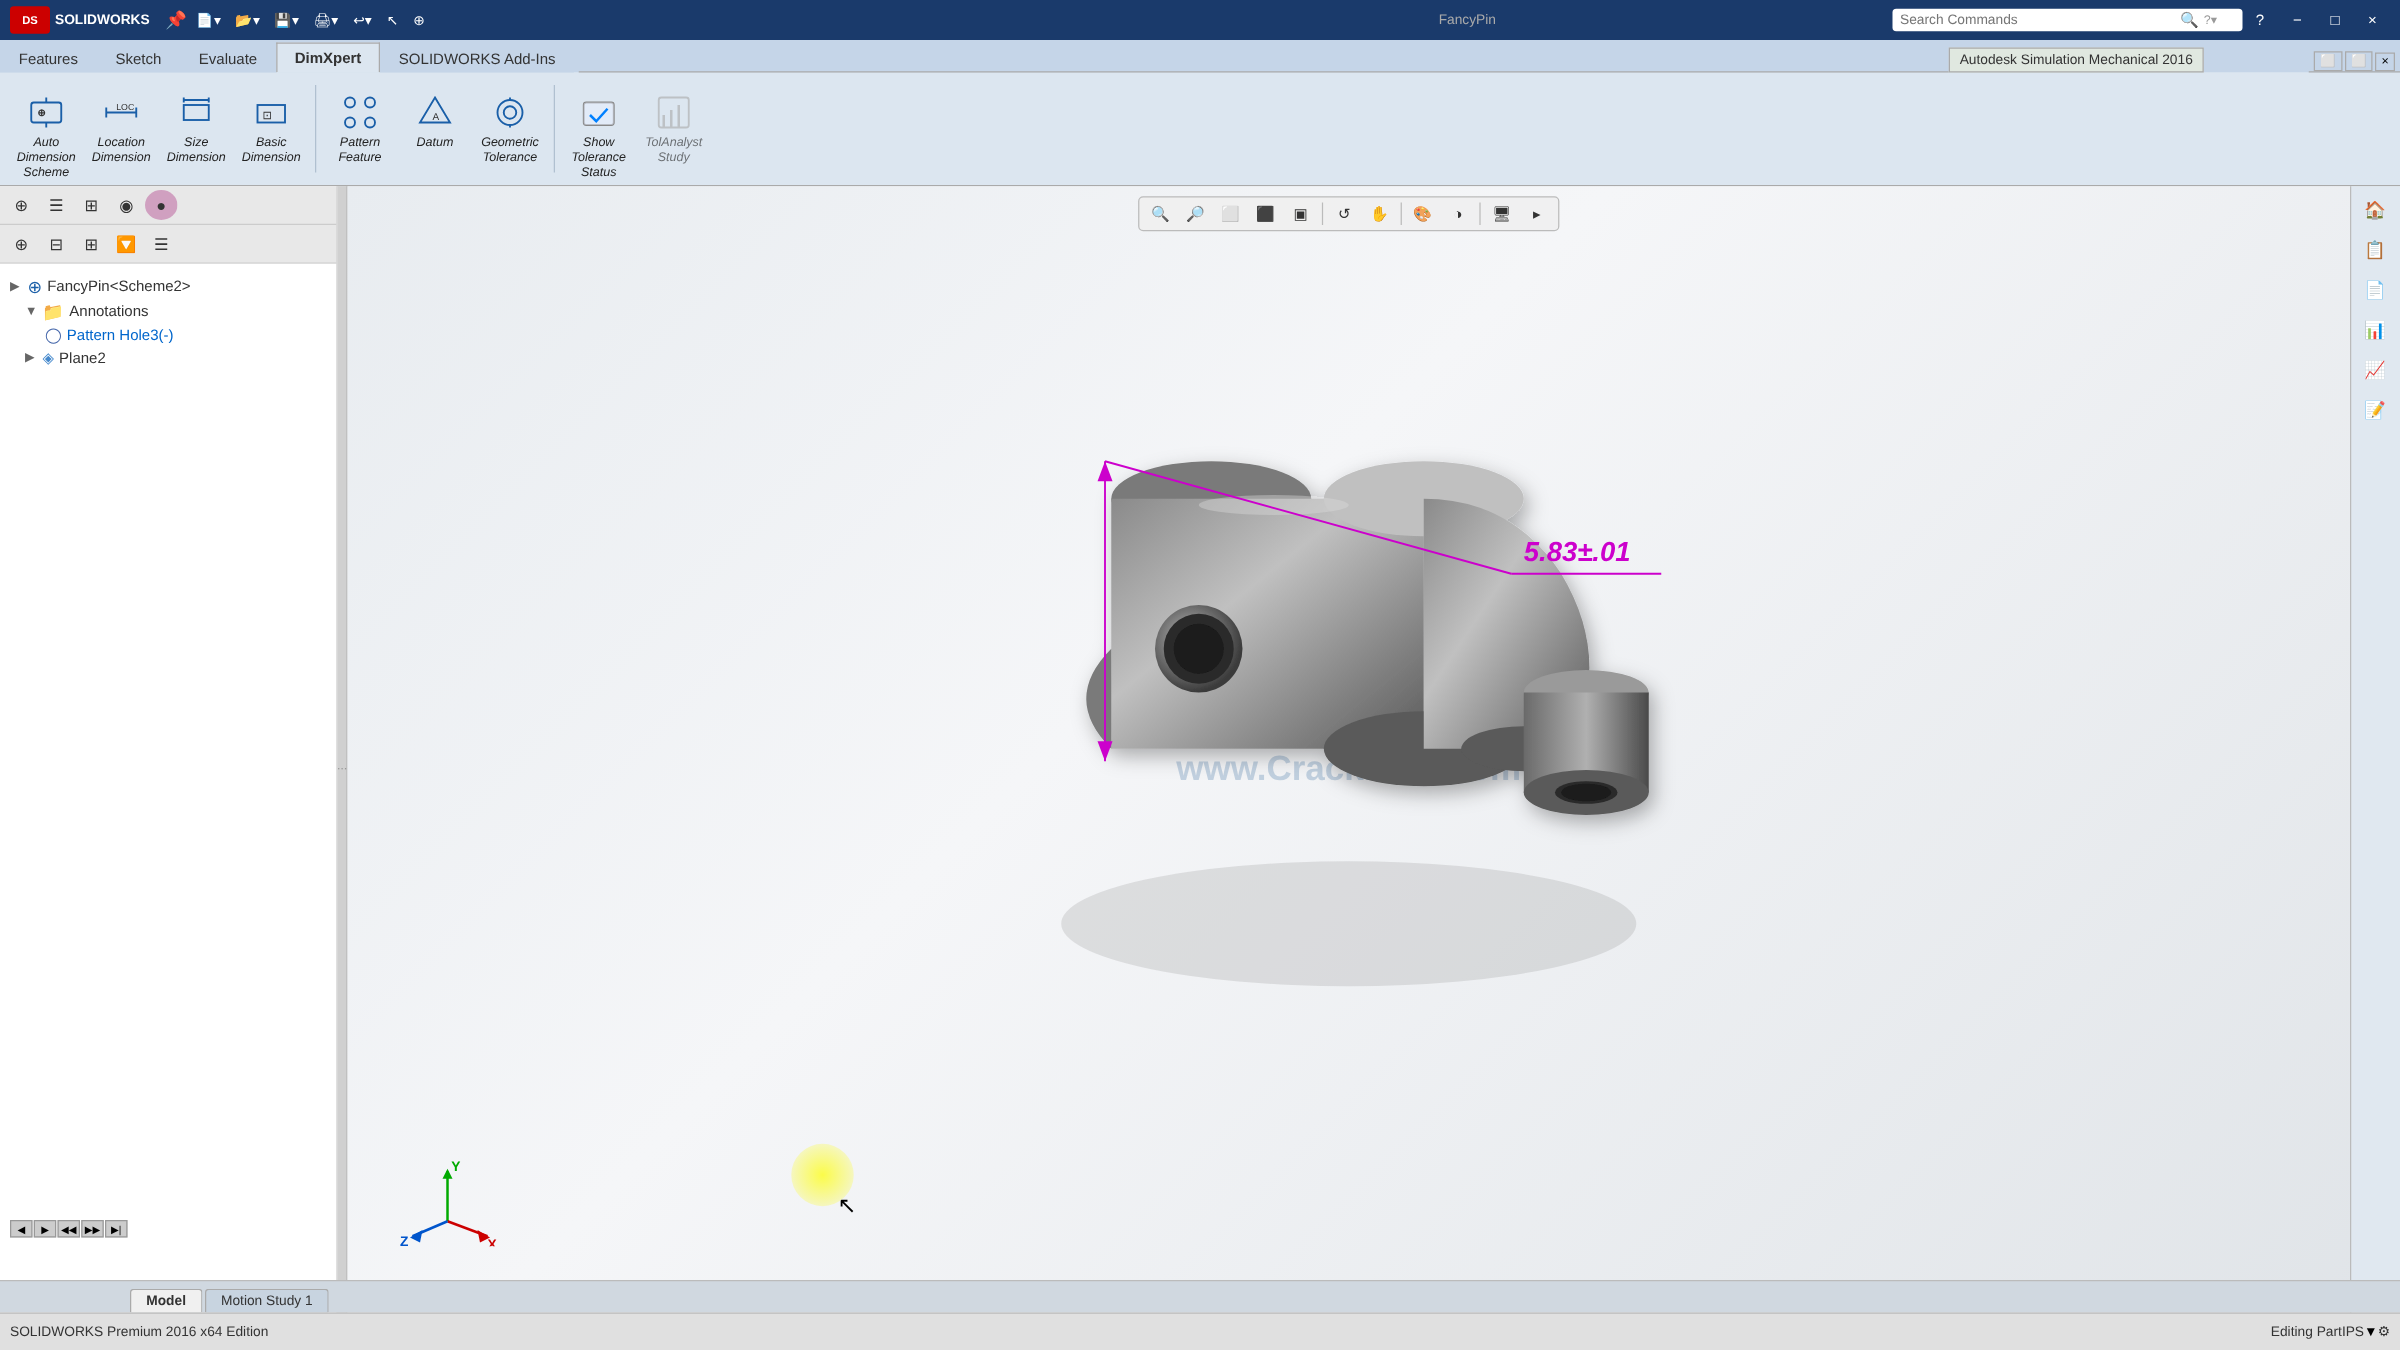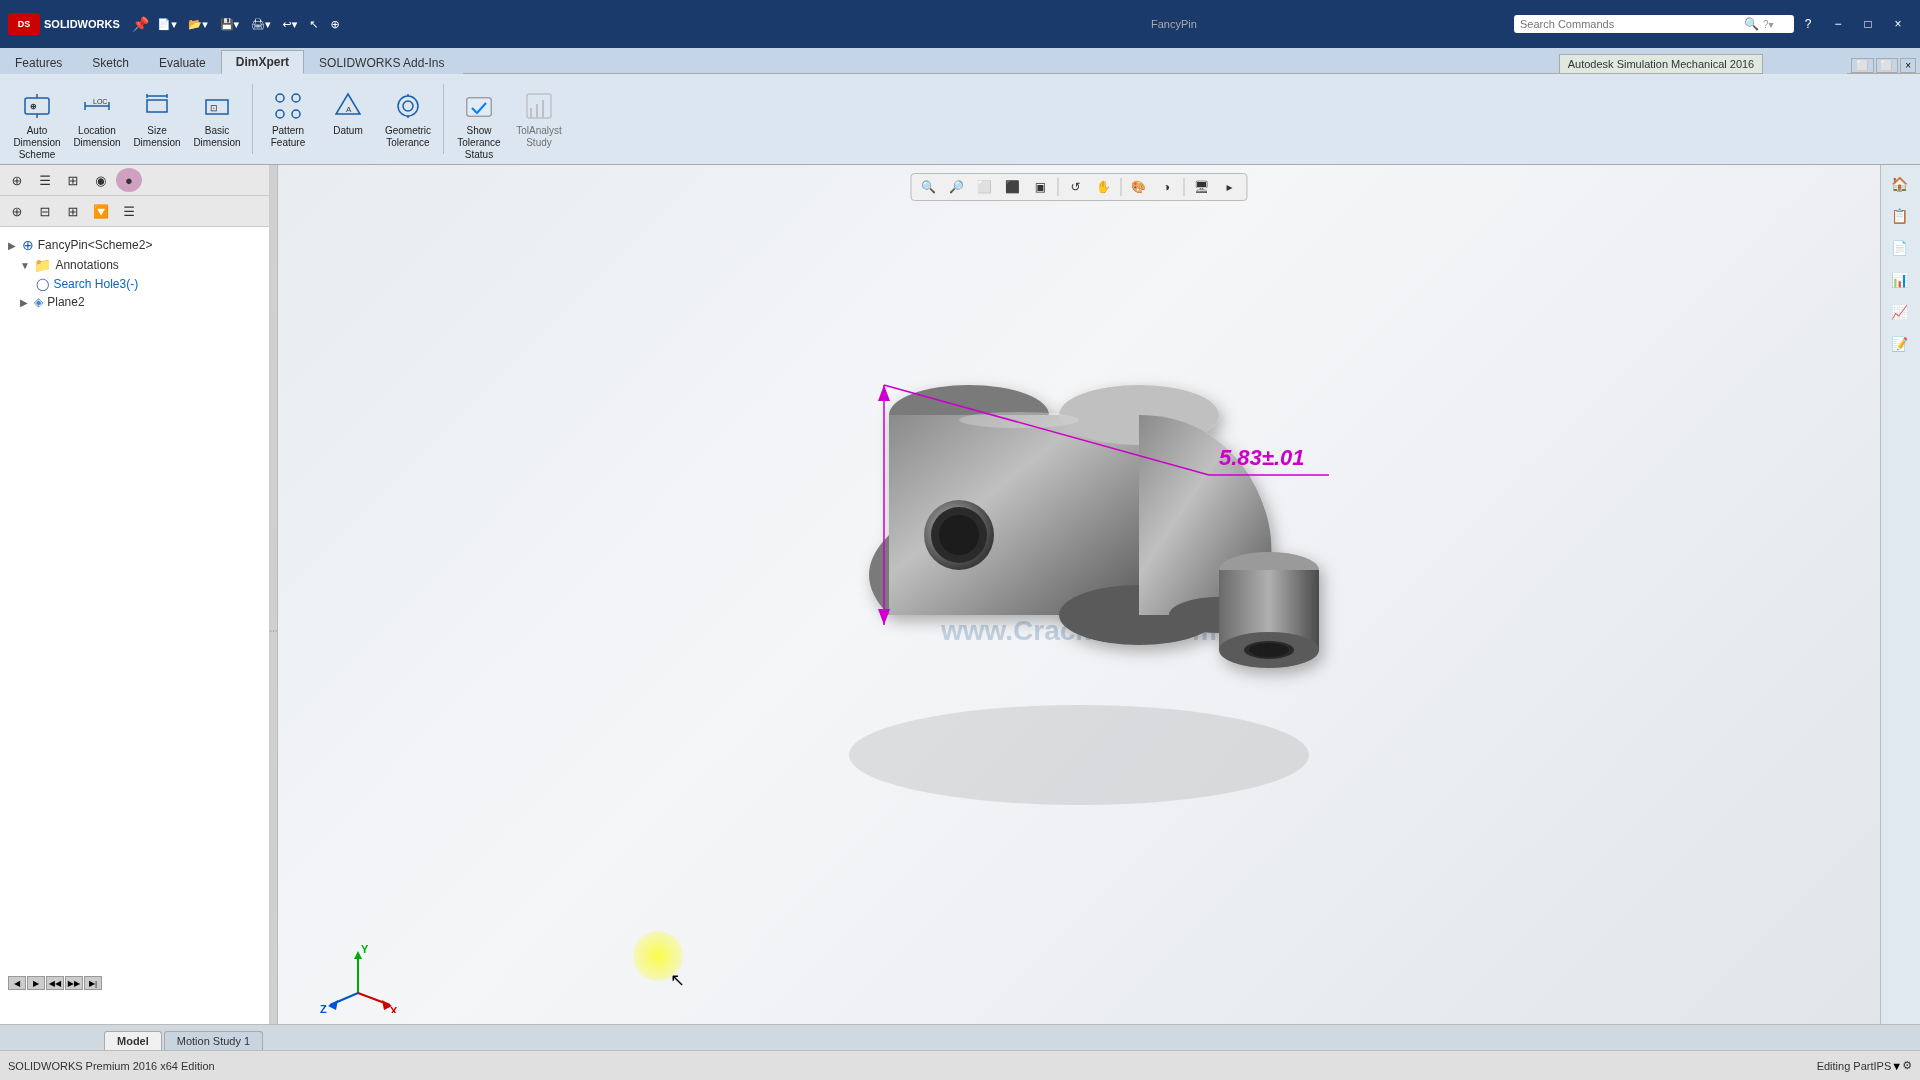--- a/index.html
+++ b/index.html
@@ -1,20 +1,20 @@
 <!DOCTYPE html>
 <html><head>
   <meta charset="utf-8">
   <style>
     * { margin: 0; padding: 0; box-sizing: border-box; }
     body { width: 1920px; height: 1080px; overflow: hidden; font-family: 'Segoe UI', Arial, sans-serif; font-size: 12px; background: #f0f0f0; }
 
     
     #title-bar {
-      height: 48px;
+      height: 32px;
       background: linear-gradient(to bottom, #1a3a6b, #1a3a6b);
       display: flex;
       align-items: center;
       padding: 0 8px;
       color: white;
     }
     #title-bar .logo {
       width: 120px;
       display: flex;
       align-items: center;
@@ -147,20 +147,21 @@
       height: 32px;
       display: flex;
       align-items: center;
       justify-content: center;
     }
     .ribbon-btn .btn-label {
       font-size: 10px;
       line-height: 1.2;
       text-align: center;
       word-break: break-word;
+      font-style: italic;
     }
 
     
     #autodesk-indicator {
       position: absolute;
       top: 155px;
       right: 130px;
       background: #e8e8e8;
       border: 1px solid #aaa;
       padding: 3px 8px;
@@ -634,21 +635,21 @@
       </div>
 
       <div class="tree-item">
         <span class="expand-arrow">▼</span>
         <span class="tree-icon-folder">📁</span>
         <span>Annotations</span>
       </div>
 
       <div class="tree-subitem">
         <span class="tree-icon-item">◯</span>
-        <span style="color:#0066cc;">Search Hole3(-)</span>
+        <span style="color:#0066cc;">Pattern Hole3(-)</span>
       </div>
 
       <div class="tree-item">
         <span class="expand-arrow">▶</span>
         <span class="tree-icon-plane">◈</span>
         <span>Plane2</span>
       </div>
     </div>
   </div>
 

